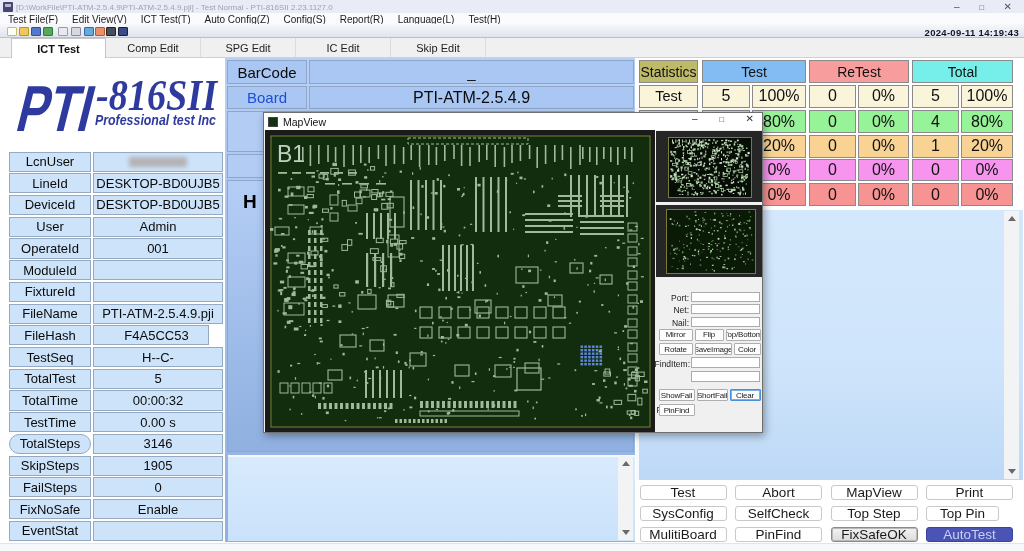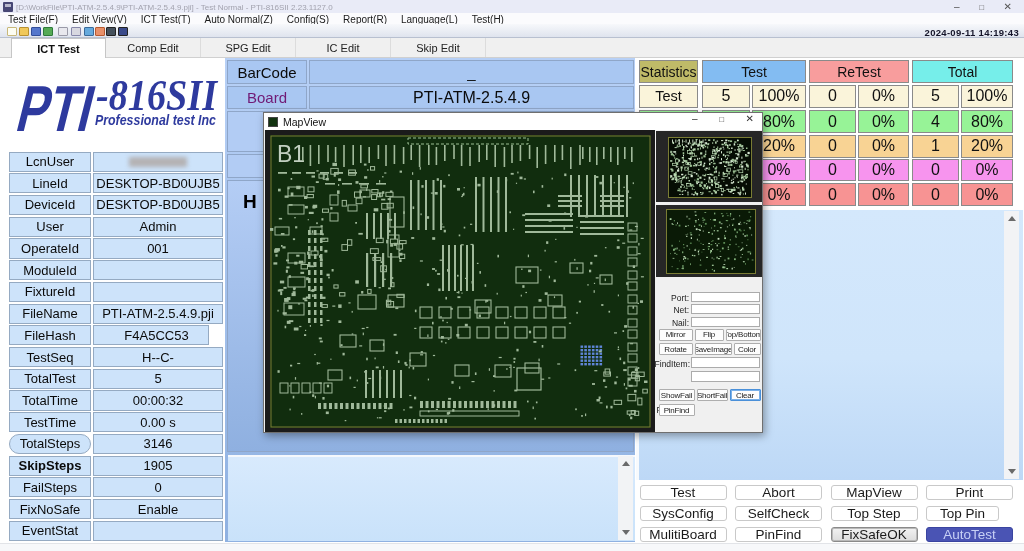--- a/index.html
+++ b/index.html
@@ -26,21 +26,21 @@
     </div>
 <div style="position:absolute;left:16px;top:2.5px;font-size:8px;color:#a2a2ae;white-space:nowrap;">[D:\WorkFile\PTI-ATM-2.5.4.9\PTI-ATM-2.5.4.9.pji] - Test Normal - PTI-816SII 2.23.1127.0</div>
 <div style="position:absolute;left:954px;top:1px;width:58px;font-size:10px;color:#555;display:flex;justify-content:space-between;">
 <span>–</span>
       <span style="font-size:8px;padding-top:2px;">□</span>
       <span>✕</span>
     </div>
 
 <div style="position:absolute;left:0;top:13px;width:1024px;height:11px;background:#fbfbfd;"></div>
 <div class="menu" style="position:absolute;left:8px;top:13.5px;font-size:10px;color:#1a1a1a;white-space:nowrap;">
-<span>Test File(F)</span><span>Edit View(V)</span><span>ICT Test(T)</span><span>Auto Normal(Z)</span><span>Config(S)</span><span>Report(R)</span><span>Language(L)</span><span>Test(H)</span></div>
+<span>Test File(F)</span><span>Edit View(V)</span><span>ICT Test(T)</span><span>Auto Config(Z)</span><span>Config(S)</span><span>Report(R)</span><span>Language(L)</span><span>Test(H)</span></div>
 
 <div style="position:absolute;left:0;top:24px;width:1024px;height:14px;background:linear-gradient(#f7f8fb,#dfe4ee);border-bottom:1px solid #b8c0d0;"></div>
 <div style="position:absolute;left:7px;top:27px;width:10px;height:9px;background:#fdfdf2;border:1px solid #c8b87a;border-radius:1px;"></div>
     <div style="position:absolute;left:19px;top:27px;width:10px;height:9px;background:#f0c85a;border:1px solid #b89030;border-radius:1px;"></div>
     <div style="position:absolute;left:31px;top:27px;width:10px;height:9px;background:#5577cc;border:1px solid #334e9a;border-radius:1px;"></div>
     <div style="position:absolute;left:43px;top:27px;width:10px;height:9px;background:#55aa55;border:1px solid #2e7a3a;border-radius:1px;"></div>
     <div style="position:absolute;left:58px;top:27px;width:10px;height:9px;background:#e8e8ee;border:1px solid #9a9aa8;border-radius:1px;"></div>
     <div style="position:absolute;left:71px;top:27px;width:10px;height:9px;background:#d8d8e0;border:1px solid #8888aa;border-radius:1px;"></div>
     <div style="position:absolute;left:84px;top:27px;width:10px;height:9px;background:#66aadd;border:1px solid #3a6a9a;border-radius:1px;"></div>
     <div style="position:absolute;left:95px;top:27px;width:10px;height:9px;background:#e8906a;border:1px solid #b85a30;border-radius:1px;"></div>
@@ -52,21 +52,21 @@
 <div style="position:absolute;left:11px;top:38px;width:95px;height:20px;background:#fff;border:1px solid #c6c6c6;border-bottom:none;font-size:11px;font-weight:bold;display:flex;align-items:center;justify-content:center;color:#111;">ICT Test</div>
 <div style="position:absolute;left:106px;top:38px;width:95px;height:19px;border-right:1px solid #dcdcdc;font-size:11px;display:flex;align-items:center;justify-content:center;color:#222;">Comp Edit</div>
 <div style="position:absolute;left:201px;top:38px;width:95px;height:19px;border-right:1px solid #dcdcdc;font-size:11px;display:flex;align-items:center;justify-content:center;color:#222;">SPG Edit</div>
 <div style="position:absolute;left:296px;top:38px;width:95px;height:19px;border-right:1px solid #dcdcdc;font-size:11px;display:flex;align-items:center;justify-content:center;color:#222;">IC Edit</div>
 <div style="position:absolute;left:391px;top:38px;width:95px;height:19px;border-right:1px solid #dcdcdc;font-size:11px;display:flex;align-items:center;justify-content:center;color:#222;">Skip Edit</div>
 
 <div style="position:absolute;left:225px;top:58px;width:410px;height:484px;background:linear-gradient(#b7d0f6,#8fb1e1);"></div>
 
 <div style="position:absolute;left:227px;top:60px;width:80px;height:24px;background:#a9c7f2;border:1px solid #8fa6c8;font-size:15px;display:flex;align-items:center;justify-content:center;color:#0a0a0a;">BarCode</div>
 <div style="position:absolute;left:309px;top:60px;width:325px;height:24px;background:#a9c7f2;border:1px solid #8fa6c8;font-size:15px;display:flex;align-items:center;justify-content:center;color:#0a0a0a;">_</div>
-<div style="position:absolute;left:227px;top:86px;width:80px;height:23px;background:#a9c7f2;border:1px solid #8fa6c8;font-size:15px;display:flex;align-items:center;justify-content:center;color:#701a75;">Board</div>
+<div style="position:absolute;left:227px;top:86px;width:80px;height:23px;background:#a9c7f2;border:1px solid #8fa6c8;font-size:15px;display:flex;align-items:center;justify-content:center;color:#1d4ed8;">Board</div>
 <div style="position:absolute;left:309px;top:86px;width:325px;height:23px;background:#a9c7f2;border:1px solid #8fa6c8;font-size:16px;display:flex;align-items:center;justify-content:center;color:#0a0a0a;">PTI-ATM-2.5.4.9</div>
 
 <div style="position:absolute;left:227px;top:111px;width:407px;height:41px;background:#b2ccf4;border:1px solid #8fa6c8;"></div>
 <div style="position:absolute;left:227px;top:154px;width:407px;height:24px;background:#b2ccf4;border:1px solid #8fa6c8;"></div>
 <div style="position:absolute;left:227px;top:180px;width:407px;height:272px;background:linear-gradient(#b4cdf5,#8fb0e0);border:1px solid #8fa6c8;"></div>
 <div style="position:absolute;left:243px;top:191px;font-size:19px;font-weight:bold;color:#000;">H<span style="letter-spacing:3px;margin-left:7px;">--C-</span></div>
 
 <svg style="position:absolute;left:0;top:58px;" width="225" height="90" viewBox="0 0 225 90">
 <g transform="skewX(-14)" fill="#2e3a9e">
 <text x="32" y="73" font-family="Liberation Sans, sans-serif" font-size="65" font-weight="bold" textLength="74" lengthAdjust="spacingAndGlyphs">PTI</text>
@@ -98,21 +98,21 @@
     <div class="lc" style="left:9px;top:347.0px;width:82px;height:20.2px;">TestSeq</div>
     <div class="lc" style="left:93px;top:347.0px;width:130px;height:20.2px;">H--C-</div>
     <div class="lc" style="left:9px;top:368.7px;width:82px;height:20.2px;">TotalTest</div>
     <div class="lc" style="left:93px;top:368.7px;width:130px;height:20.2px;">5</div>
     <div class="lc" style="left:9px;top:390.4px;width:82px;height:20.2px;">TotalTime</div>
     <div class="lc" style="left:93px;top:390.4px;width:130px;height:20.2px;">00:00:32</div>
     <div class="lc" style="left:9px;top:412.1px;width:82px;height:20.2px;">TestTime</div>
     <div class="lc" style="left:93px;top:412.1px;width:130px;height:20.2px;">0.00 s</div>
     <div class="lc" style="left:9px;top:433.9px;width:82px;height:20.2px;border-radius:10px;">TotalSteps</div>
     <div class="lc" style="left:93px;top:433.9px;width:130px;height:20.2px;">3146</div>
-    <div class="lc" style="left:9px;top:455.6px;width:82px;height:20.2px;font-weight:bold;">SkipSteps</div>
+    <div class="lc" style="left:9px;top:455.6px;width:82px;height:20.2px;">SkipSteps</div>
     <div class="lc" style="left:93px;top:455.6px;width:130px;height:20.2px;">1905</div>
     <div class="lc" style="left:9px;top:477.3px;width:82px;height:20.2px;">FailSteps</div>
     <div class="lc" style="left:93px;top:477.3px;width:130px;height:20.2px;">0</div>
     <div class="lc" style="left:9px;top:499.0px;width:82px;height:20.2px;">FixNoSafe</div>
     <div class="lc" style="left:93px;top:499.0px;width:130px;height:20.2px;">Enable</div>
     <div class="lc" style="left:9px;top:520.7px;width:82px;height:20.2px;">EventStat</div>
     <div class="lc" style="left:93px;top:520.7px;width:130px;height:20.2px;"></div>
 
 <div class="sc" style="left:639px;top:60px;width:59px;height:23px;background:#bfba68;font-size:14px;">Statistics</div>
     <div class="sc" style="left:702px;top:60px;width:104px;height:23px;background:#83bcf2;font-size:14px;">Test</div>

